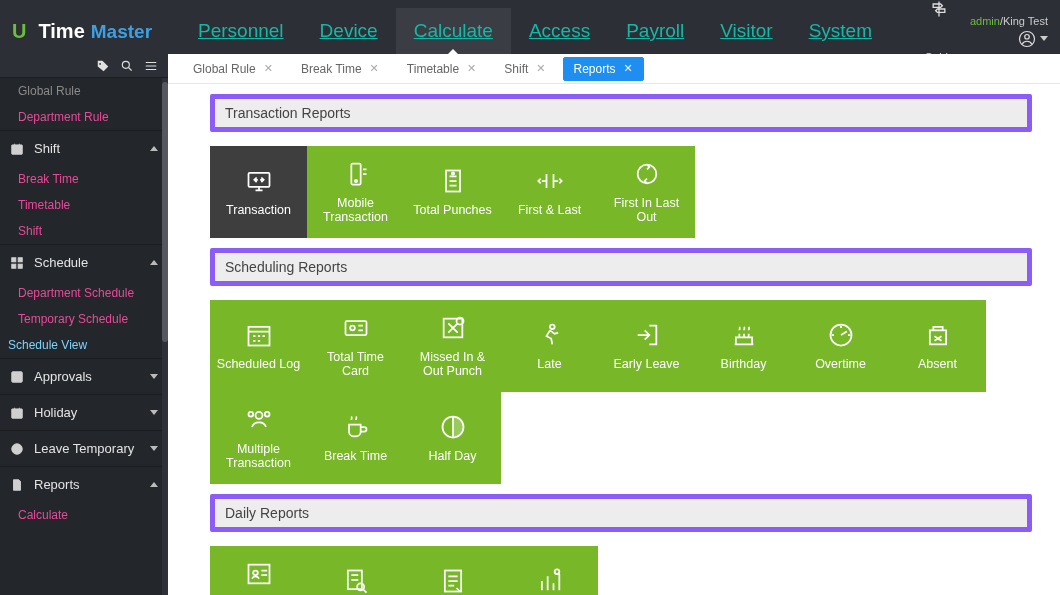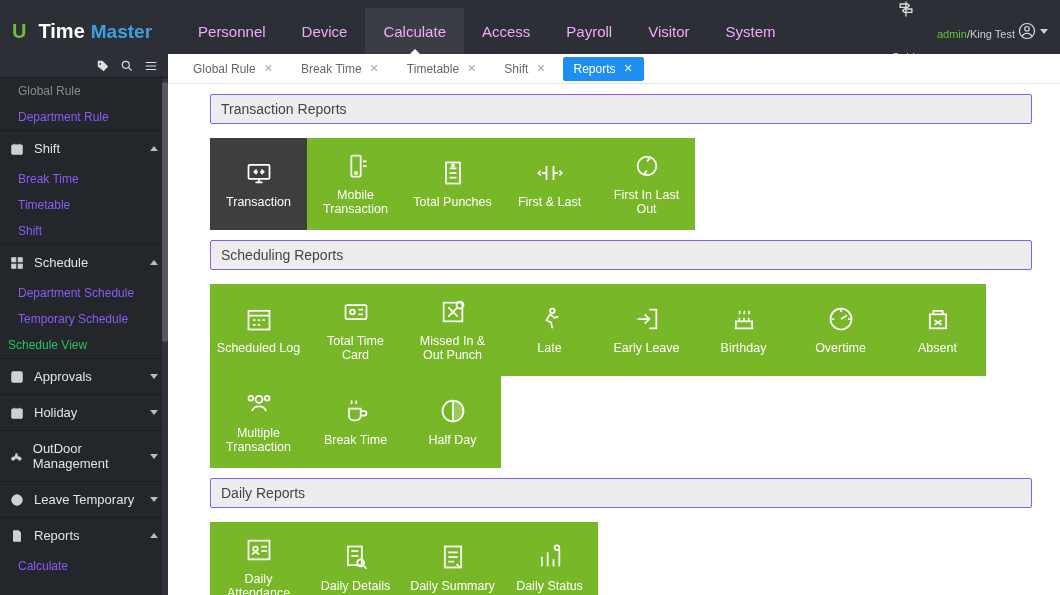--- a/index.html
+++ b/index.html
@@ -8,46 +8,46 @@
   .header {
     height: 46px; background: #2c2f36; display: flex; align-items: center;
     padding: 0 12px; color: #fff;
   }
   .logo { display: flex; align-items: baseline; font-weight: 700; font-size: 20px; margin-right: 28px; }
   .logo .u { color: #6bbf3b; }
   .logo .time { color: #fff; margin-left: 12px; }
   .logo .master { color: #3da0e3; margin-left: 6px; font-weight: 600; font-size: 19px;}
   .nav { display: flex; align-items: stretch; height: 46px; }
   .nav-item {
-    padding: 0 18px; display: flex; align-items: center; color: #f0abfc;
-    font-size: 15px; cursor: pointer; position: relative;
+    padding: 0 18px; display: flex; align-items: center; color: #14b8a6;
+    font-size: 19px; cursor: pointer; position: relative; text-decoration: underline;
   }
   .nav-item.active { background: #3a3d44; }
   .nav-item.active::after {
     content: ""; position: absolute; bottom: -1px; left: 50%; transform: translateX(-50%);
     width: 0; height: 0; border-left: 6px solid transparent; border-right: 6px solid transparent;
     border-bottom: 6px solid #fff;
   }
   .header-right { margin-left: auto; display: flex; align-items: center; gap: 16px; }
   .guide { display: flex; flex-direction: column; align-items: center; color: #ddd; font-size: 11px; cursor: pointer; gap: 32px;}
   .guide svg { width: 20px; height: 20px; }
-  .user-wrap { display: flex; flex-direction: row; align-items: flex-end; gap: 3px; }
+  .user-wrap { display: flex; flex-direction: column; align-items: flex-end; gap: 3px; }
   .user-label { font-size: 11px; color: #ccc; }
   .user-label .admin { color: #6bbf3b; }
   .user-icon-row { display: flex; align-items: center; gap: 4px; color: #ddd; cursor:pointer;}
   .user-icon-row svg { width: 18px; height: 18px; }
   .caret-down { width: 0; height: 0; border-left: 4px solid transparent; border-right: 4px solid transparent; border-top: 5px solid #ccc; }
 
   .body-wrap { display: flex; height: calc(595px - 54px); }
   .sidebar { width: 168px; background: #23262b; color: #ccc; display: flex; flex-direction: column; overflow-y: auto; position: relative;}
   .sidebar-tools { background:#2c2f36; height: 24px; display: flex; justify-content: flex-end; align-items: center; gap: 10px; padding: 0 10px; border-bottom:1px solid #1b1d21;}
   .sidebar-tools svg { width: 14px; height: 14px; fill: #e0e0e0; cursor:pointer; }
-  .side-sub { padding: 6px 10px 6px 18px; font-size: 12px; color: #8b5cf6; cursor: pointer; }
+  .side-sub { padding: 6px 10px 6px 18px; font-size: 12px; color: #ec4899; cursor: pointer; }
   .side-sub.overflow { color:#8a8a8a; }
-  .side-sub.active { color: #22c55e; padding-left: 8px; }
+  .side-sub.active { color: #7dd3fc; padding-left: 8px; }
   .side-head {
     display: flex; align-items: center; padding: 10px 10px; font-size: 13px;
     color: #e3e3e3; cursor: pointer; border-top: 1px solid #1b1d21;
   }
   .side-head svg.icon { width: 14px; height: 14px; margin-right: 10px; fill: #d0d0d0; }
   .side-head .arrow { margin-left: auto; width: 0; height: 0; }
   .arrow.up { border-left:4px solid transparent; border-right:4px solid transparent; border-bottom:5px solid #bbb;}
   .arrow.down { border-left:4px solid transparent; border-right:4px solid transparent; border-top:5px solid #bbb;}
   .sidebar-scroll-track { position:absolute; right:0; top:24px; bottom:0; width:6px; background:#2e3137; }
   .sidebar-scroll-thumb { position:absolute; right:0; width:6px; background:#55585f; border-radius:3px; }
@@ -58,21 +58,21 @@
     display: flex; align-items: center; gap: 8px; padding: 4px 10px; font-size: 12px;
     color: #666; cursor: pointer; border: 1px solid transparent; border-radius: 2px;
   }
   .tab.active { background: #1f8ef1; color: #fff; border-color:#1f8ef1;}
   .tab .close { font-size: 11px; color: #aaa; cursor: pointer; }
   .tab.active .close { color: #e8f2ff; }
 
   .content { flex:1; overflow-y: auto; padding: 6px 28px 20px 42px; }
   .section-head {
     background: #ededed; color: #444; font-size: 14px; padding: 6px 10px;
-    border: 1px solid #8b5cf6; border-radius: 2px; margin-top: 4px;
+    border: 5px solid #8b5cf6; border-radius: 2px; margin-top: 4px;
   }
   .grid { display: flex; flex-wrap: wrap; padding: 14px 0 6px 0; }
   .card {
     width: 97px; height: 92px; background: #78b728; color: #fff;
     display: flex; flex-direction: column; align-items: center; justify-content: center;
     text-align: center; font-size: 12.5px; padding: 6px; cursor: pointer; gap: 8px;
   }
   .card.dark { background: #3e3e3e; }
   .card .card-icon { width: 34px; height: 28px; display:flex; align-items:center; justify-content:center;}
   .card .card-icon svg { width: 34px; height: 28px; stroke: #fff; fill: none; stroke-width: 1.5; }
@@ -174,29 +174,20 @@
         <div class="side-head">
           <svg class="icon" viewBox="0 0 24 24" fill="none" stroke="#d0d0d0" stroke-width="1.6">
             <rect x="3" y="5" width="18" height="16" rx="1"></rect>
             <path d="M3 9h18M8 3v4M16 3v4"></path>
           </svg>
           <span>Holiday</span>
           <span class="arrow down"></span>
         </div>
         <div class="side-head">
           <svg class="icon" viewBox="0 0 24 24" fill="none" stroke="#d0d0d0" stroke-width="1.6">
-            <circle cx="6" cy="17" r="3"></circle>
-            <circle cx="18" cy="17" r="3"></circle>
-            <path d="M6 17l6-9 6 9M10 8h5"></path>
-          </svg>
-          <span>OutDoor Management</span>
-          <span class="arrow down"></span>
-        </div>
-        <div class="side-head">
-          <svg class="icon" viewBox="0 0 24 24" fill="none" stroke="#d0d0d0" stroke-width="1.6">
             <circle cx="12" cy="12" r="9"></circle>
             <path d="M12 7v5l3 2"></path>
           </svg>
           <span>Leave Temporary</span>
           <span class="arrow down"></span>
         </div>
         <div class="side-head">
           <svg class="icon" viewBox="0 0 24 24" fill="none" stroke="#d0d0d0" stroke-width="1.6">
             <path d="M6 3h9l3 3v15H6z"></path>
             <path d="M9 10h6M9 14h6"></path>

